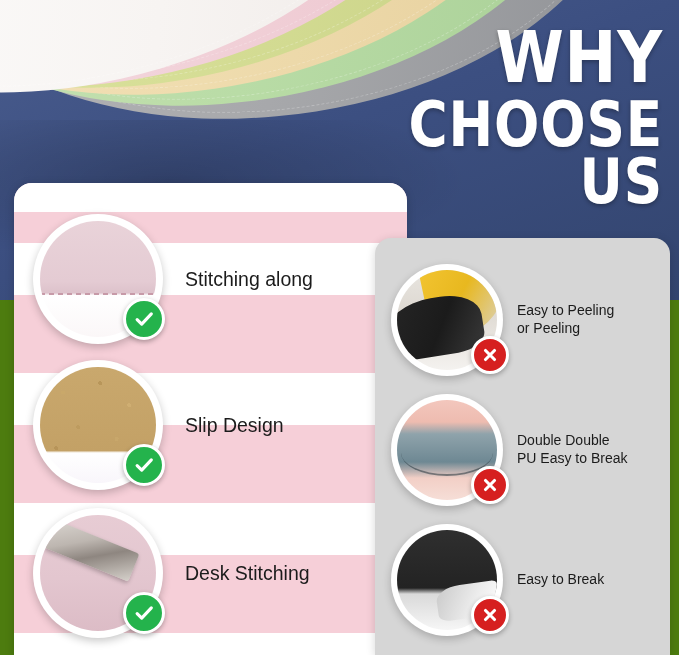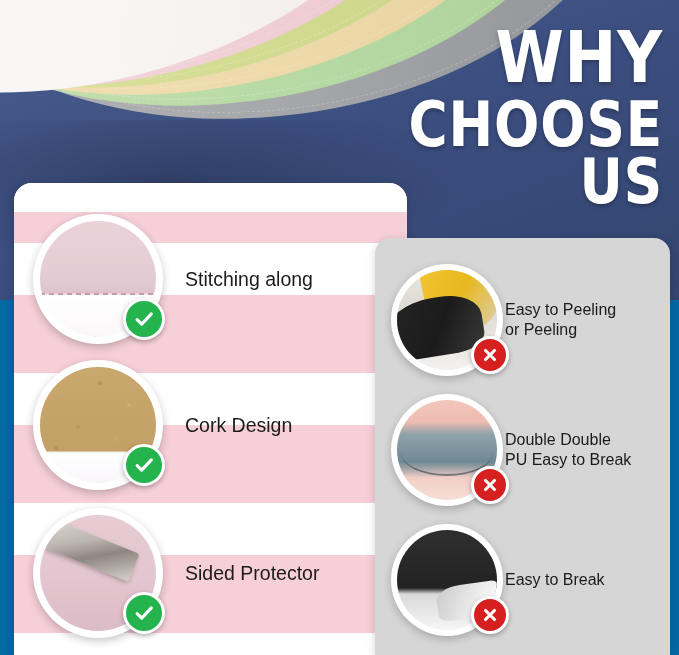--- a/index.html
+++ b/index.html
@@ -6,21 +6,21 @@
     margin: 0;
     padding: 0;
     background: #ffffff;
   }
   #page {
     position: relative;
     width: 679px;
     height: 655px;
     overflow: hidden;
     font-family: "Liberation Sans", sans-serif;
-    background: #0369a1;
+    background: #4d7c0f;
   }
 
   
   .hero {
     position: absolute;
     left: 0; top: 0;
     width: 679px; height: 300px;
     overflow: hidden;
     background: linear-gradient(160deg, #4a5d8e 0%, #3c4f81 45%, #33456f 100%);
   }
@@ -237,21 +237,21 @@
     background: #d61f1f;
     border: 3px solid #ffffff;
   }
 
   
   .label {
     color: #1b1b1b;
     line-height: 1.28;
   }
   .label-pro { margin-left: 22px; font-size: 19.5px; }
-  .label-con { margin-left: 2px; font-size: 16px; }
+  .label-con { margin-left: 14px; font-size: 14px; }
   .label span { display: block; white-space: nowrap; }
 </style>
 </head>
 <body>
 
 <div id="page">
 
   <div class="hero">
     <div class="mat mat-gray"></div>
     <div class="mat mat-green"></div>
@@ -287,35 +287,35 @@
     <div class="row row-pro" style="top: 176px;">
       <div class="thumb thumb-pro">
         <div class="thumb-img art-cork"></div>
         <div class="badge badge-check">
           <svg width="22" height="22" viewBox="0 0 24 24">
               <path d="M4.5 12.6l5 5L20 6.4" fill="none" stroke="#ffffff" stroke-width="3.4" stroke-linecap="round" stroke-linejoin="round"></path>
             </svg>
         </div>
       </div>
       <div class="label label-pro">
-        <span>Cork Design</span>
+        <span>Slip Design</span>
       </div>
     </div>
 
     <div class="row row-pro" style="top: 324px;">
       <div class="thumb thumb-pro">
         <div class="thumb-img art-knife"></div>
         <div class="badge badge-check">
           <svg width="22" height="22" viewBox="0 0 24 24">
               <path d="M4.5 12.6l5 5L20 6.4" fill="none" stroke="#ffffff" stroke-width="3.4" stroke-linecap="round" stroke-linejoin="round"></path>
             </svg>
         </div>
       </div>
       <div class="label label-pro">
-        <span>Sided Protector</span>
+        <span>Desk Stitching</span>
       </div>
     </div>
   </div>
 
   <div class="card card-cons">
 
     <div class="row row-con" style="top: 22px;">
       <div class="thumb thumb-con">
         <div class="thumb-img art-peel"></div>
         <div class="badge badge-cross">

